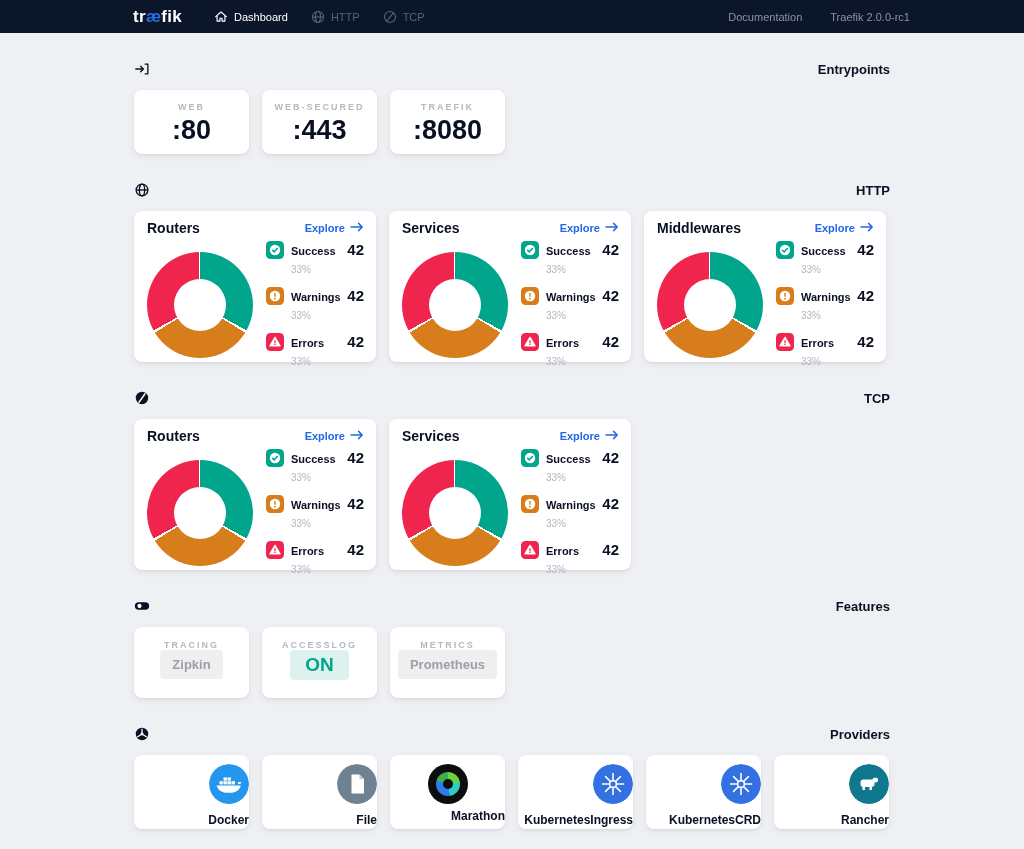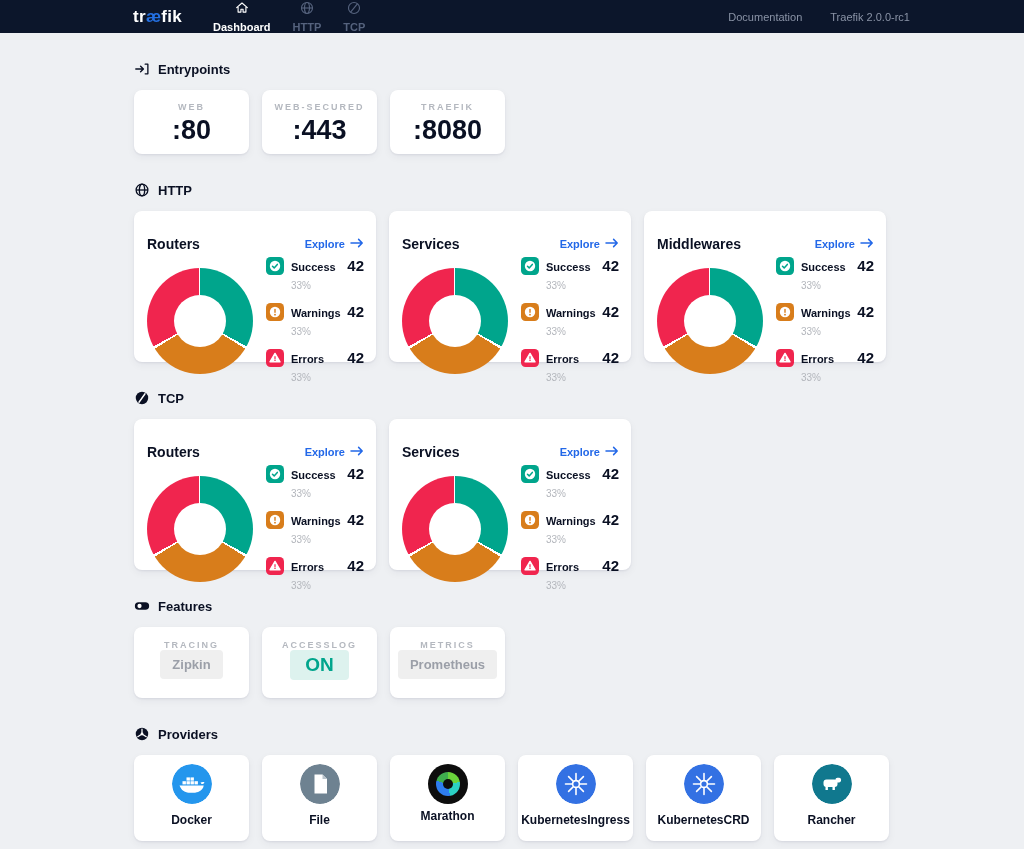--- a/index.html
+++ b/index.html
@@ -7,50 +7,50 @@
     width:1024px;min-height:849px;background:#eef0f3;
     font-family:"Liberation Sans","DejaVu Sans",sans-serif;
     -webkit-font-smoothing:antialiased;
   }
   
   .navbar{height:33px;background:#0c162b;display:flex;align-items:center;}
   .nav-inner{width:100%;display:flex;align-items:center;padding:0 114px 0 133px;box-sizing:border-box;}
   .logo{font-size:17px;font-weight:bold;color:#fff;letter-spacing:.3px;}
   .logo .ae{color:#2470e2;}
   .nav-tabs{display:flex;margin-left:20px;}
-  .nav-tab{display:flex;align-items:center;gap:5px;font-size:11px;font-weight:bold;
-    padding:0 11px;height:33px;color:#55627d;cursor:pointer;flex-direction:column;}
+  .nav-tab{display:flex;align-items:center;gap:5px;font-size:11px;font-weight:normal;
+    padding:0 11px;height:33px;color:#55627d;cursor:pointer;}
   .nav-tab.active{color:#fff;}
   .nav-right{margin-left:auto;display:flex;gap:28px;font-size:11px;color:#8a93a6;}
   .nav-link{cursor:pointer;}
   
   .content{width:756px;margin:0 auto;padding-top:28px;}
   .section{margin-bottom:28px;}
-  .sec-head{display:flex;align-items:center;gap:8px;margin-bottom:13px;}
+  .sec-head{display:flex;align-items:center;gap:8px;margin-bottom:13px;justify-content:space-between;}
   .sec-title{font-size:13px;font-weight:bold;color:#0a1023;}
   .row{display:flex;gap:13px;}
   .card{background:#fff;border-radius:8px;
     box-shadow:0 1px 2px rgba(20,25,60,.08),0 3px 8px rgba(20,25,60,.05);}
   
   .mini{width:115px;height:64px;box-sizing:border-box;text-align:center;padding-top:12px;}
   .mini-label{font-size:9px;font-weight:bold;letter-spacing:2px;color:#b4b8bf;}
   .mini-value{font-size:27px;font-weight:bold;color:#0a1023;margin-top:3px;}
   .feat{width:115px;height:71px;box-sizing:border-box;text-align:center;padding-top:13px;}
   .pill{display:inline-block;background:#efefef;color:#9b9fa8;
     font-weight:bold;font-size:13px;padding:7px 12px;border-radius:4px;}
   .pill.on{background:#ddf2ee;color:#00a58c;font-size:19px;padding:4px 15px;}
-  .prov{width:115px;height:86px;box-sizing:border-box;text-align:center;padding-top:9px;}
+  .prov{width:115px;height:74px;box-sizing:border-box;text-align:right;padding-top:9px;}
   .prov-label{font-size:12px;font-weight:bold;color:#0a1023;margin-top:5px;}
   .picon{width:40px;height:40px;margin:0 auto;border-radius:50%;}
   .marathon{background:#0d0d0d;display:flex;align-items:center;justify-content:center;}
   .marathon .ring{width:24px;height:24px;border-radius:50%;position:relative;
     background:conic-gradient(#6ad33b 0 80deg,#2bd0c4 80deg 170deg,#2e7df0 170deg 285deg,#3fae4e 285deg 360deg);}
   .marathon .ring::after{content:"";position:absolute;inset:7px;background:#0d0d0d;border-radius:50%;}
   
-  .stat{width:242px;height:151px;box-sizing:border-box;padding:25px 12px 10px 13px;}
+  .stat{width:242px;height:151px;box-sizing:border-box;padding:9px 12px 10px 13px;}
   .stat-head{display:flex;justify-content:space-between;align-items:center;}
   .stat-title{font-size:14px;font-weight:bold;color:#0a1023;}
   .explore{display:flex;align-items:center;gap:5px;font-size:11px;font-weight:bold;
     color:#2368e8;cursor:pointer;}
   .stat-body{display:flex;align-items:center;margin-top:5px;}
   .donut{width:106px;height:106px;border-radius:50%;position:relative;flex:none;
     background:conic-gradient(#00a58c 0deg 118.6deg,#fff 118.6deg 121.4deg,
       #d87d1b 121.4deg 238.6deg,#fff 238.6deg 241.4deg,
       #f0254e 241.4deg 358.6deg,#fff 358.6deg 360deg);}
   .donut::after{content:"";position:absolute;inset:27px;background:#fff;border-radius:50%;}

